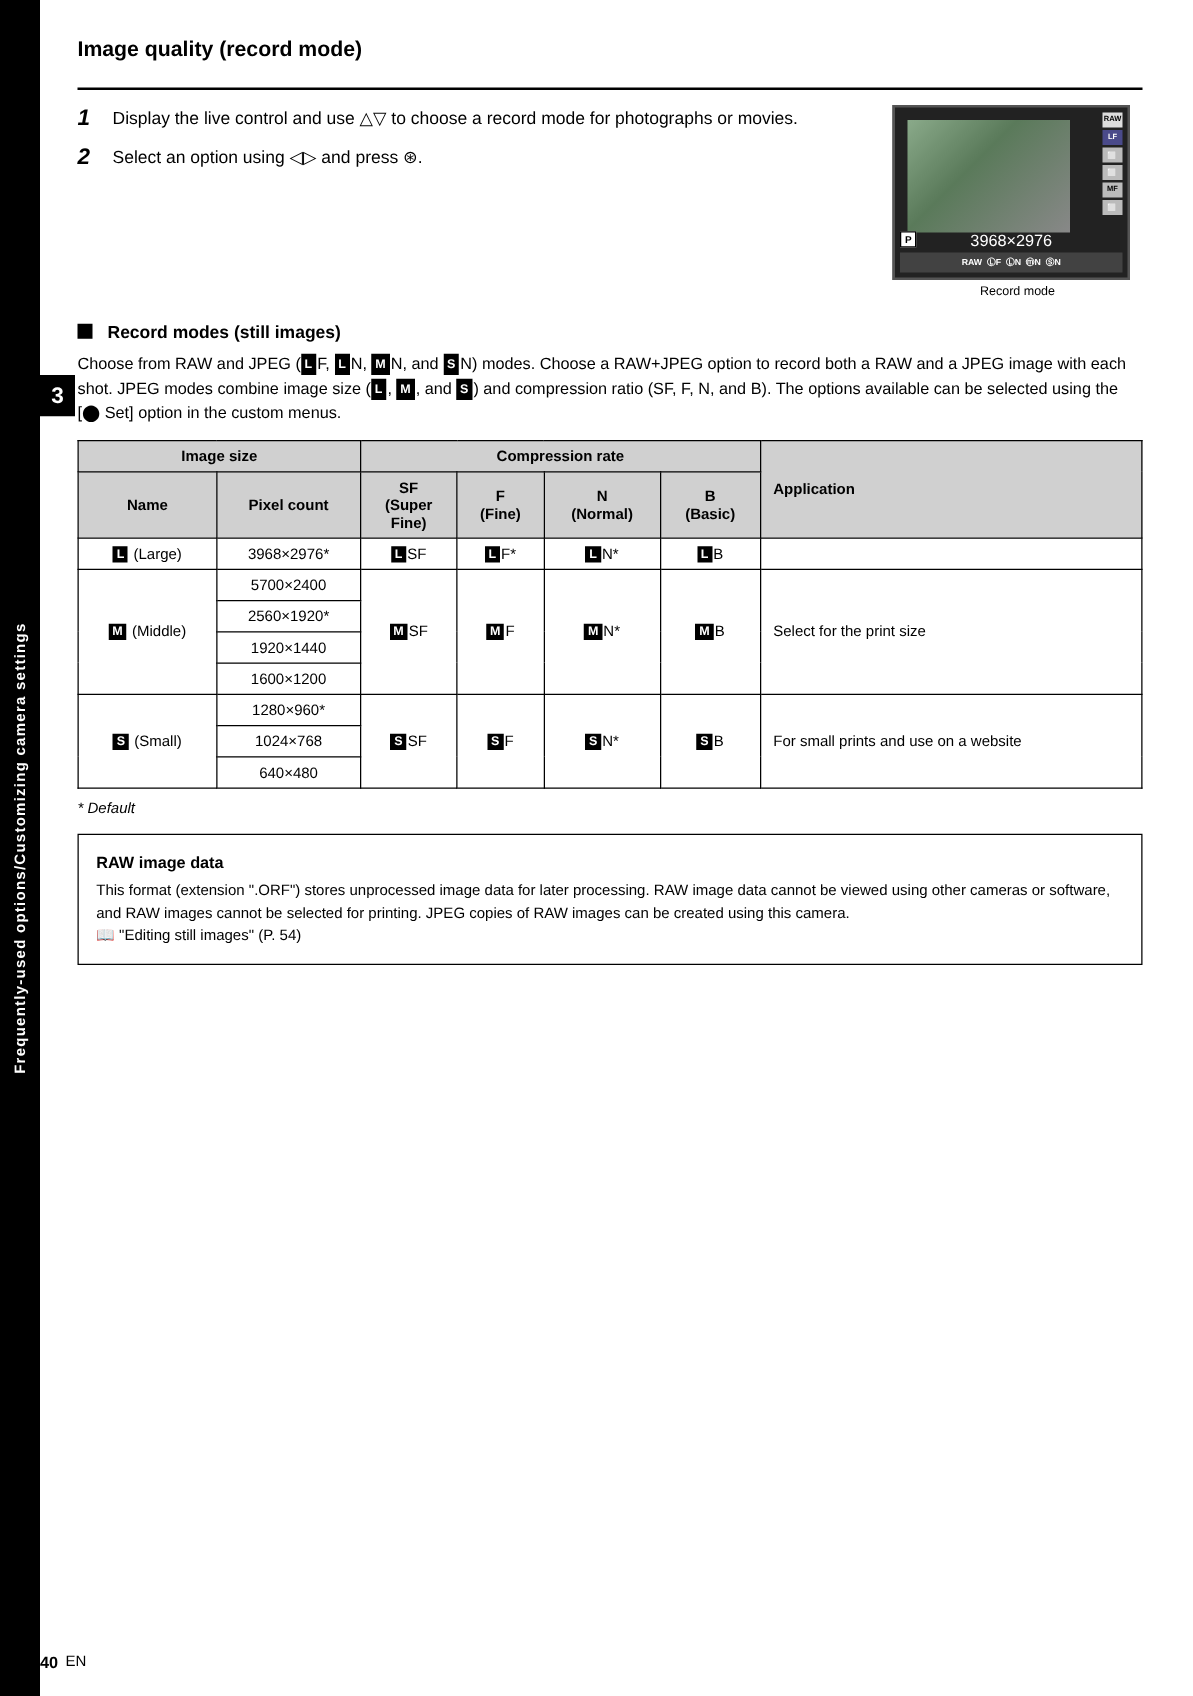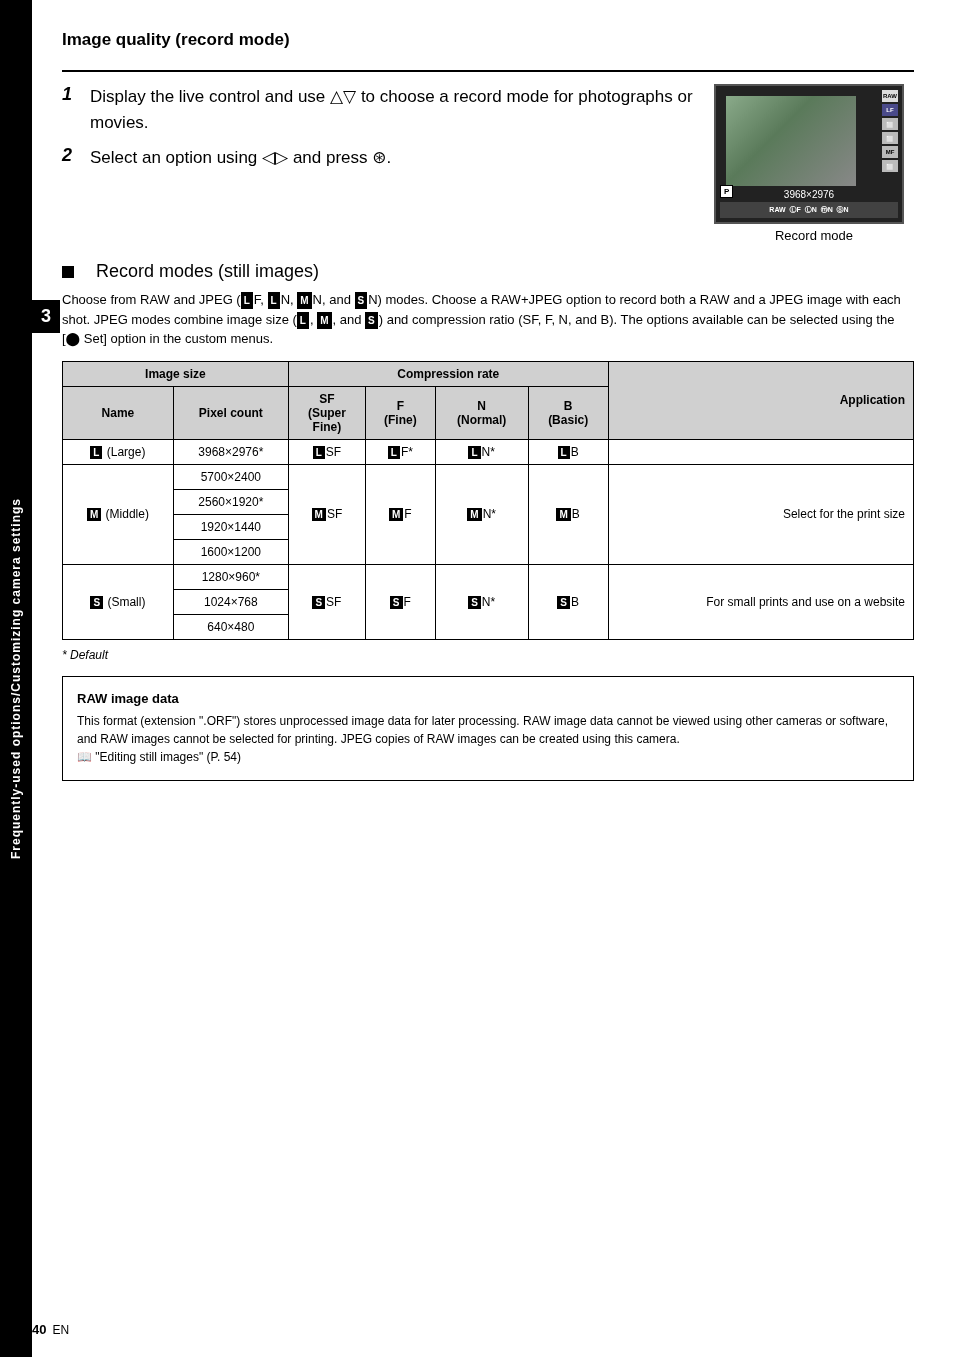--- a/index.html
+++ b/index.html
@@ -76,21 +76,21 @@
       margin-bottom: 10px;
       align-items: flex-start;
     }
     .step-number {
       font-size: 18px;
       font-style: italic;
       font-weight: bold;
       min-width: 20px;
     }
     .step-text {
-      font-size: 17px;
+      font-size: 14px;
       line-height: 1.5;
     }
     .camera-image-container {
       width: 200px;
       flex-shrink: 0;
       text-align: center;
     }
     .camera-screen {
       width: 190px;
       height: 140px;
@@ -122,21 +122,21 @@
     .cam-icon.active {
       background: #4a4a8a;
       color: #fff;
     }
     .cam-resolution {
       position: absolute;
       bottom: 22px;
       left: 50%;
       transform: translateX(-50%);
       color: #fff;
-      font-size: 10px;
+      font-size: 13px;
       white-space: nowrap;
     }
     .cam-bottom-bar {
       position: absolute;
       bottom: 4px;
       left: 4px;
       right: 4px;
       background: rgba(255,255,255,0.15);
       height: 16px;
       display: flex;
@@ -162,30 +162,30 @@
     }
     .cam-photo {
       width: 130px;
       height: 90px;
       background: linear-gradient(135deg, #8aaa8a 0%, #5a7a5a 40%, #888 100%);
       position: absolute;
       top: 10px;
       left: 10px;
     }
     .image-caption {
-      font-size: 13px;
+      font-size: 10px;
       color: #000;
     }
     h2.subsection-title {
-      font-size: 18px;
-      font-weight: normal;
+      font-size: 14px;
+      font-weight: bold;
       margin-bottom: 8px;
       display: flex;
       align-items: center;
-      gap: 22px;
+      gap: 12px;
     }
     .square-bullet {
       display: inline-block;
       width: 12px;
       height: 12px;
       background: #000;
     }
     .subsection-text {
       font-size: 13px;
       line-height: 1.5;
@@ -204,21 +204,21 @@
       vertical-align: middle;
     }
     .data-table th {
       background: #d0d0d0;
       font-weight: bold;
     }
     .data-table .col-header-group {
       background: #d0d0d0;
     }
     .data-table .application-col {
-      text-align: right;
+      text-align: left;
       padding-left: 10px;
     }
     .icon-badge {
       display: inline-block;
       background: #000;
       color: #fff;
       font-size: 10px;
       font-weight: bold;
       padding: 1px 3px;
       margin-right: 1px;
@@ -242,21 +242,21 @@
     .info-box-text {
       font-size: 12px;
       line-height: 1.5;
     }
     .page-footer {
       position: absolute;
       bottom: 20px;
       left: 32px;
       font-size: 12px;
       display: flex;
-      align-items: flex-end;
+      align-items: flex-start;
       gap: 6px;
     }
     .page-number {
       font-weight: bold;
       font-size: 13px;
     }
   </style>
 </head>
 <body>
 

